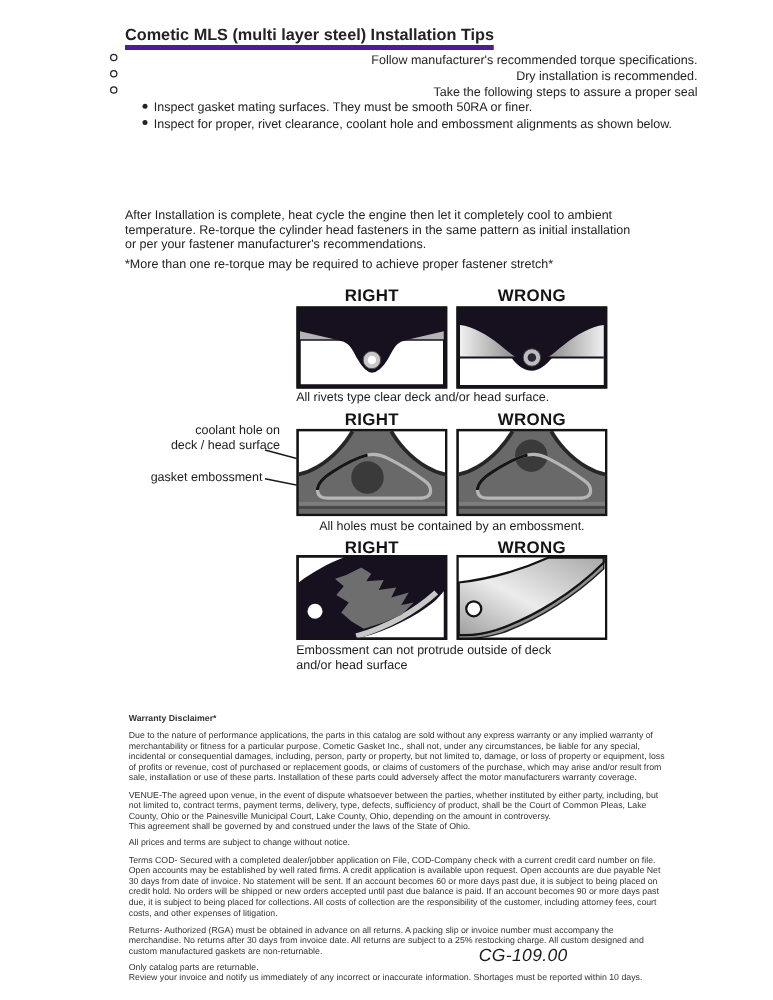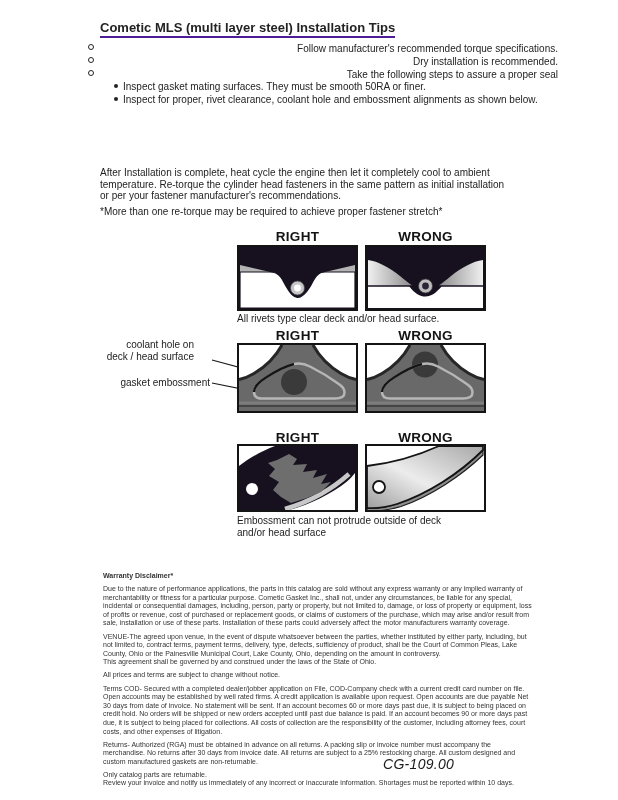--- a/index.html
+++ b/index.html
@@ -1,21 +1,21 @@
 <!DOCTYPE html>
 <html><head>
 <meta charset="utf-8">
 <style>
   html,body{margin:0;padding:0;background:#e8e8e8;}
   #page{position:relative;width:618px;height:800px;background:#ffffff;overflow:hidden;
         font-family:"Liberation Sans",sans-serif;color:#232323;}
   .abs{position:absolute;}
   .pre{white-space:pre-line;}
   
-  #title{left:100px;top:20px;font-size:13px;font-weight:bold;border-bottom:2px solid #4c1d95;padding-bottom:1px;}
+  #title{left:100px;top:20px;font-size:13px;font-weight:bold;border-bottom:4px solid #4c1d95;padding-bottom:1px;}
   .tipline{font-size:10px;line-height:13px;display:flex;align-items:baseline;justify-content:space-between;}
   .subline{font-size:10px;line-height:12.5px;display:flex;align-items:baseline;padding-left:26px;}
   .bo{width:4px;height:4px;border:1px solid #232323;border-radius:50%;display:inline-block;margin-right:5px;flex:0 0 auto;position:relative;top:-2px;}
   .bf{width:4px;height:4px;background:#232323;border-radius:50%;display:inline-block;margin-right:5px;flex:0 0 auto;position:relative;top:-2px;}
   #diesel-h{left:100px;top:117px;font-size:12.5px;font-weight:bold;}
   .para{left:100px;width:445px;font-size:10px;line-height:11.6px;}
   
   .rw{width:121px;text-align:center;font-size:13.5px;font-weight:bold;letter-spacing:.3px;color:#141414;}
   .cap{font-size:10px;line-height:11.5px;color:#1c1c1c;}
   .ptr-label{width:152px;text-align:right;font-size:10px;line-height:11.5px;color:#1c1c1c;}
@@ -94,21 +94,21 @@
     <circle cx="60.5" cy="41" r="7" fill="#bdbdbd" stroke="#3c3c3c" stroke-width="0.8"></circle>
     <circle cx="60.5" cy="41" r="3.4" fill="#2c2438"></circle>
     <rect x="1" y="1" width="119" height="64" fill="none" stroke="#141414" stroke-width="2"></rect>
   </svg>
 
   <div class="abs cap" style="left:237px;top:313px;">All rivets type clear deck and/or head surface.</div>
 
   <div class="abs rw" style="left:237px;top:328px;">RIGHT</div>
   <div class="abs rw" style="left:365px;top:328px;">WRONG</div>
 
-  <div class="abs ptr-label pre" style="left:42px;top:339px;">coolant hole on
+  <div class="abs ptr-label pre" style="left:72px;top:339px;">coolant hole on
 deck / head surface</div>
   <div class="abs ptr-label" style="left:58px;top:377px;">gasket embossment</div>
 
   <svg class="abs" style="left:204px;top:343px;" width="100" height="58" viewBox="0 0 100 58">
     <line x1="8" y1="17" x2="90" y2="39" stroke="#1a1a1a" stroke-width="1.2"></line>
     <line x1="8" y1="40" x2="58" y2="50" stroke="#1a1a1a" stroke-width="1.2"></line>
   </svg>
 
   <svg class="abs dbox" style="left:237px;top:343px;" width="121" height="70" viewBox="0 0 121 70">
     <rect width="121" height="70" fill="#696969"></rect>
@@ -131,20 +131,21 @@
     <path d="M119,2 L76,2 C81.5,12 92,23.5 104,30.5 C109,33.5 114,35.5 119,36.5 Z" fill="#ffffff"></path>
     <path d="M76,2 C81.5,12 92,23.5 104,30.5 C109,33.5 114,35.5 119,36.5" fill="none" stroke="#262626" stroke-width="3"></path>
     <rect x="2" y="58.5" width="117" height="3" fill="#7d7d7d"></rect>
     <line x1="2" y1="63" x2="119" y2="63" stroke="#454545" stroke-width="2"></line>
     <circle cx="60" cy="21.5" r="13" fill="#3a3a3a"></circle>
     <path d="M17,49 C17,44 21,39.5 29,34.5 C39,28 49,23 57,21 C62.5,19.8 67,20.3 73,23.5 C83,28.5 95,36 102.5,41.5 C106,44 107.5,46.5 107.5,49.5 C107.5,53.5 104,55.5 98,55.5 L25,55.5 C19.5,55.5 17,53.5 17,49 Z" fill="none" stroke="#b6b6b6" stroke-width="2.5"></path>
     <path d="M57,21 C49,23 39,28 29,34.5 C21,39.5 17,44 17,49" fill="none" stroke="#161616" stroke-width="2.5"></path>
     <rect x="1" y="1" width="119" height="68" fill="none" stroke="#141414" stroke-width="2"></rect>
   </svg>
 
+  <div class="abs cap" style="left:237px;top:416px;width:249px;text-align:center;">All holes must be contained by an embossment.</div>
 
   <div class="abs rw" style="left:237px;top:430px;">RIGHT</div>
   <div class="abs rw" style="left:365px;top:430px;">WRONG</div>
 
   <svg class="abs dbox" style="left:237px;top:444px;" width="121" height="68" viewBox="0 0 121 68">
     <rect width="121" height="68" fill="#17101f"></rect>
     <path d="M2,2 L38,2 C26,6.5 13,13.5 2,22 Z" fill="#ffffff"></path>
     <path d="M118,29 L118,66 L52,66 C73,60.5 95,49.5 110,37.5 C113,35 115.5,32 118,29 Z" fill="#ffffff"></path>
     <path d="M48,65 C70,58.5 93,47 112,30" fill="none" stroke="#c8c8c8" stroke-width="4.5"></path>
     <polygon points="40,16 52,10 60,15 56,21 70,20 66,28 80,26 76,34 90,30 84,40 94,38 84,48 70,54 54,59 44,53 36,46 42,38 32,32 38,25 31,19" fill="#6e6e6e"></polygon>

